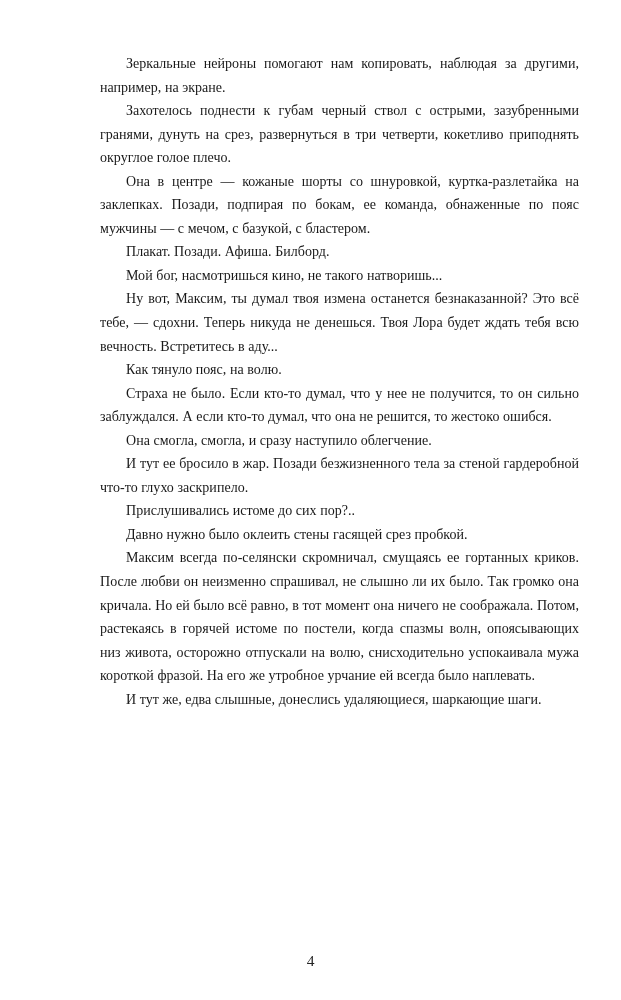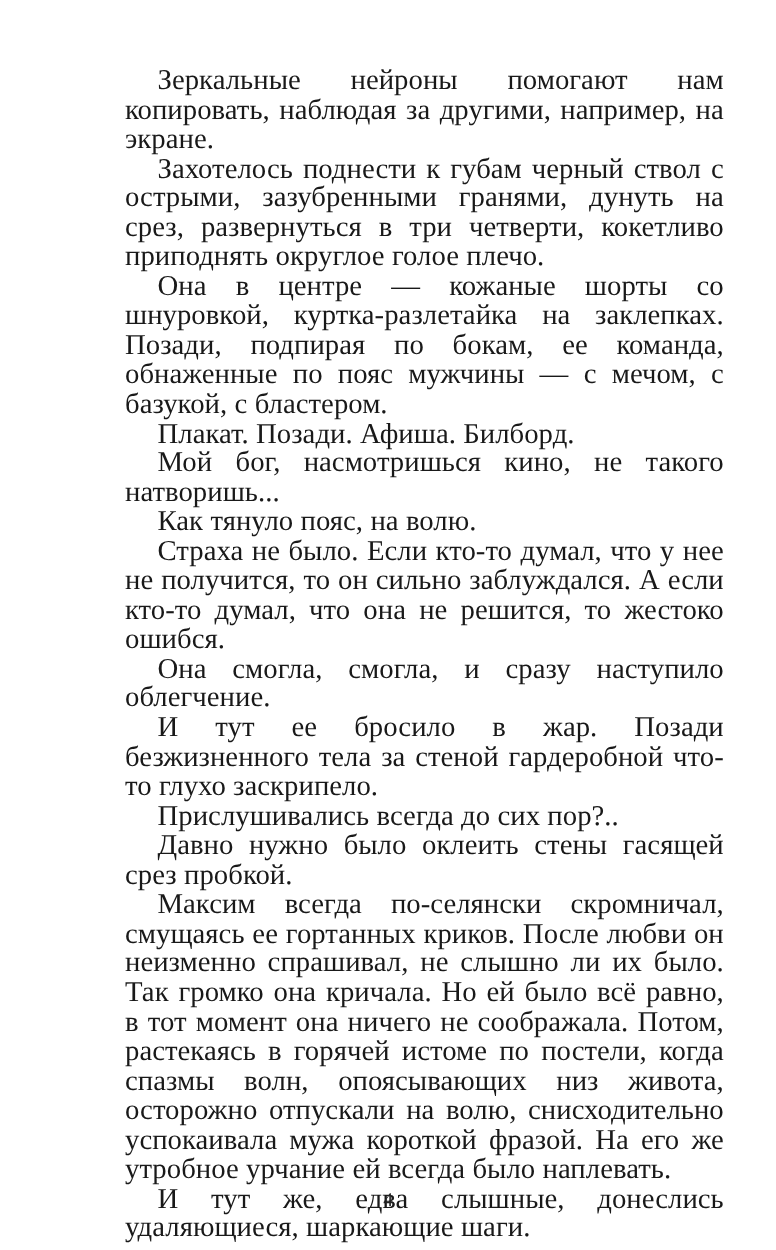--- a/index.html
+++ b/index.html
@@ -30,21 +30,21 @@
     left: 100px;
     top: 52px;
     width: 479px;
   }
 
   .para {
     margin: 0;
     padding: 0;
     text-indent: 26px;
     text-align: justify;
-    font-size: 23px;
+    font-size: 14px;
     line-height: 23.55px;
     color: #191919;
     -webkit-font-smoothing: antialiased;
     letter-spacing: 0.02px;
     word-spacing: 0.1px;
     hyphens: manual;
   }
 
   
   .para:last-child {
@@ -66,25 +66,26 @@
 <body>
 
 <div id="page">
 
   <div id="text-column">
     <p class="para">Зеркальные нейроны помогают нам копировать, на­блюдая за другими, например, на экране.</p>
     <p class="para">Захотелось поднести к губам черный ствол с острыми, зазубренными гранями, дунуть на срез, развернуться в три четверти, кокетливо приподнять округлое голое плечо.</p>
     <p class="para">Она в центре — кожаные шорты со шнуровкой, куртка-разлетайка на заклепках. Позади, подпирая по бокам, ее команда, обнаженные по пояс мужчины — с мечом, с базукой, с бластером.</p>
     <p class="para">Плакат. Позади. Афиша. Билборд.</p>
     <p class="para">Мой бог, насмотришься кино, не такого натворишь...</p>
+    <p class="para">Ну вот, Максим, ты думал твоя измена останется безнаказанной? Это всё тебе, — сдохни. Теперь никуда не денешься. Твоя Лора будет ждать тебя всю вечность. Встретитесь в аду...</p>
     <p class="para">Как тянуло пояс, на волю.</p>
     <p class="para">Страха не было. Если кто-то думал, что у нее не получится, то он сильно заблуждался. А если кто-то думал, что она не решится, то жестоко ошибся.</p>
     <p class="para">Она смогла, смогла, и сразу наступило облегчение.</p>
     <p class="para">И тут ее бросило в жар. Позади безжизненного тела за стеной гардеробной что-то глухо заскрипело.</p>
-    <p class="para">Прислушивались всегда до сих пор?..</p>
+    <p class="para">Прислушивались истоме до сих пор?..</p>
     <p class="para">Давно нужно было оклеить стены гасящей срез пробкой.</p>
     <p class="para">Максим всегда по-селянски скромничал, смущаясь ее гортанных криков. После любви он неизменно спрашивал, не слышно ли их было. Так громко она кричала. Но ей было всё равно, в тот момент она ничего не соображала. Потом, растекаясь в горячей истоме по постели, когда спазмы волн, опоясывающих низ живота, осторожно отпускали на волю, снисходительно успокаивала мужа короткой фразой. На его же утробное урчание ей всегда было наплевать.</p>
     <p class="para">И тут же, едва слышные, донеслись удаляющиеся, шаркающие шаги.</p>
   </div>
 
   <div id="page-number">4</div>
 
 </div>
 
 </body></html>

